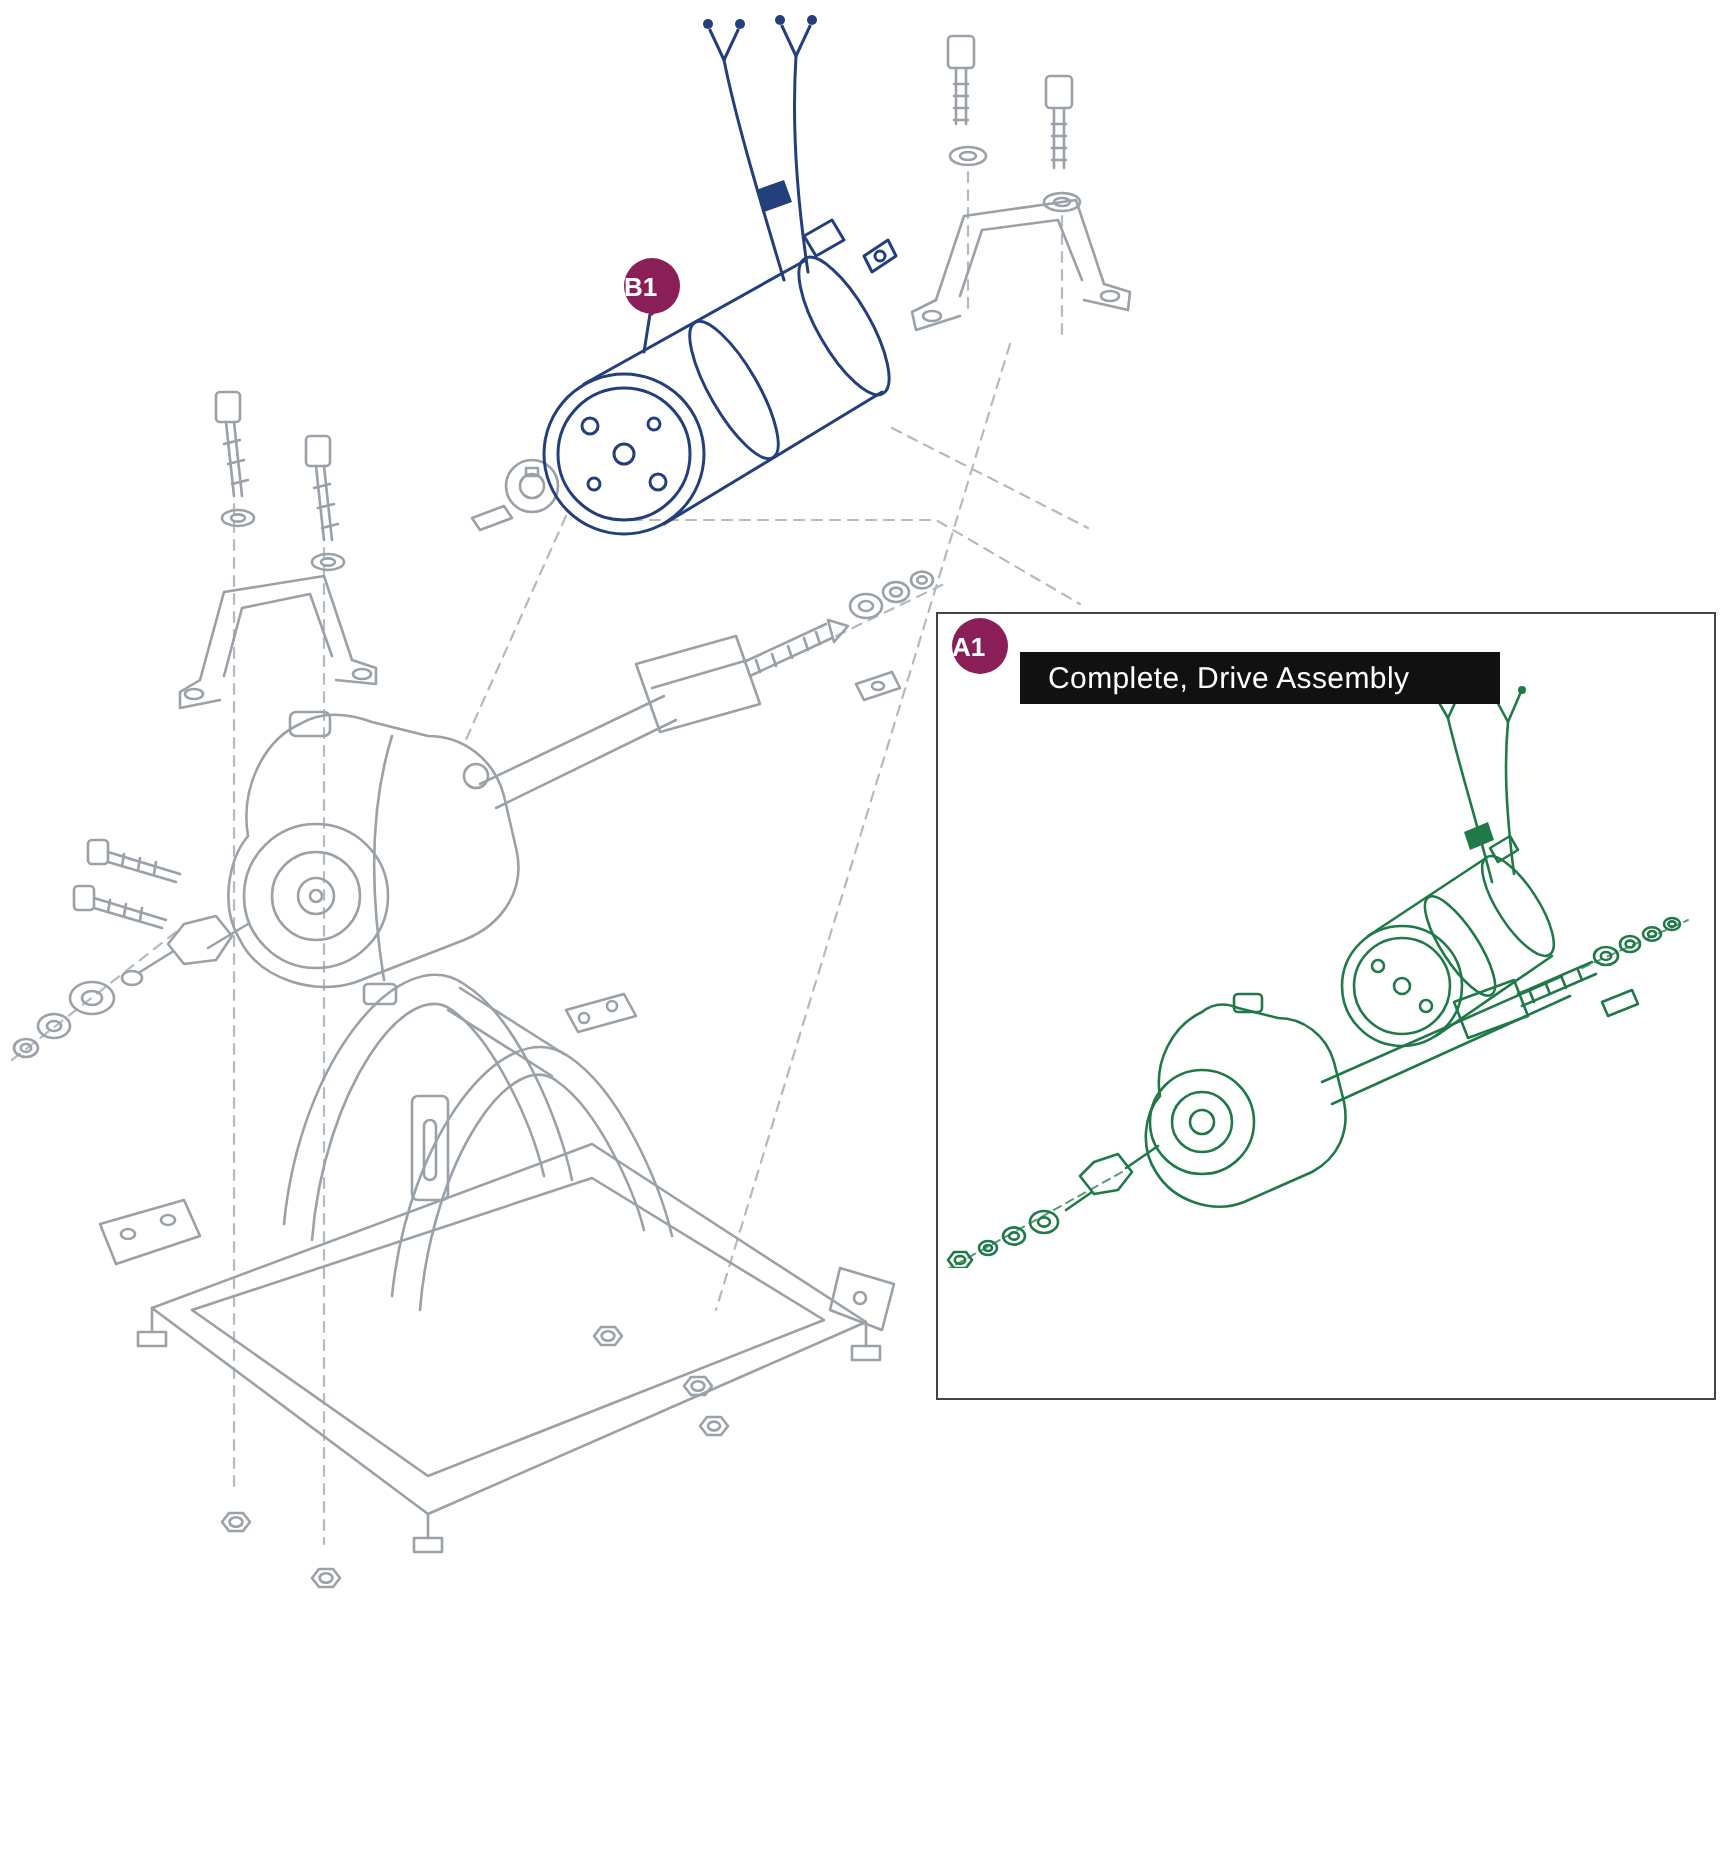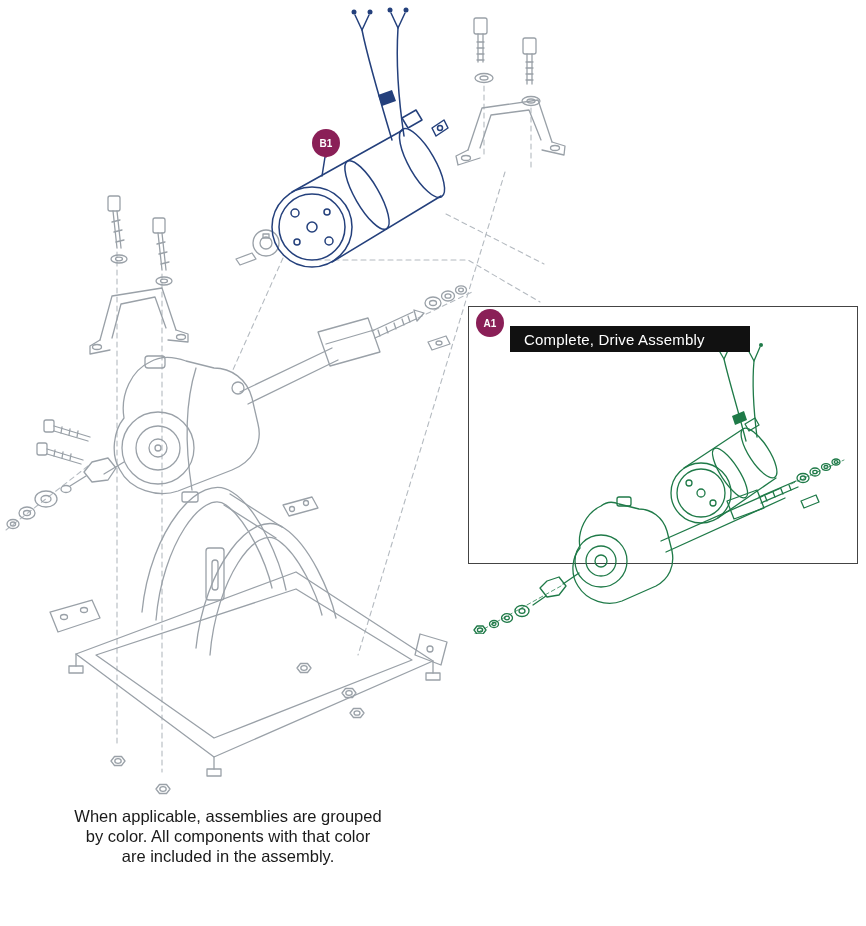--- a/index.html
+++ b/index.html
@@ -19,31 +19,31 @@
   .dash  * { fill:none; stroke:var(--dash-line); stroke-width:1.1; stroke-dasharray:5 4; }
   .gdash * { fill:none; stroke:var(--inset-assembly); stroke-width:1; stroke-dasharray:4 3; opacity:.75; }
   .navy .solid  { fill:var(--assembly-highlight); stroke:none; }
   .green .solid { fill:var(--inset-assembly); stroke:none; }
 
   .art { position:absolute; left:0; top:0; }
 
   .callout {
     position:absolute; width:28px; height:28px; border-radius:50%;
     background:var(--callout-bg); color:var(--callout-text);
-    display:flex; align-items:center; justify-content:center;
-    font-size:10px; font-weight:bold; z-index:5;
+    display:flex; align-items:center; 
+    font-size:13px; font-weight:bold; z-index:5;
   }
   .callout.b1 { left:312px; top:129px; }
   .callout.b1::after {
     content:""; position:absolute; bottom:-6px; left:9px;
     border:5px solid transparent; border-top-color:var(--callout-bg);
   }
 
   .inset {
-    position:absolute; left:468px; top:306px; width:390px; height:258px;
+    position:absolute; left:468px; top:306px; width:390px; height:394px;
     border:1.5px solid var(--inset-border); background:#fff; z-index:3;
   }
   .inset .callout.a1 { left:7px; top:2px; }
   .inset-header {
     position:absolute; left:41px; top:3px; height:26px; min-width:240px;
     background:var(--header-bg); color:var(--header-text);
     display:flex; align-items:center; padding:0 14px; font-size:15px;
     letter-spacing:.2px; z-index:4;margin-top:16px;
   }
   .inset-art { position:absolute; left:0; top:0; }
@@ -319,19 +319,14 @@
         <ellipse cx="38" cy="311" rx="5.5" ry="4.3"></ellipse>
           <ellipse cx="38" cy="311" rx="2.4" ry="1.8"></ellipse>
         <ellipse cx="25" cy="317" rx="4.5" ry="3.5"></ellipse>
           <ellipse cx="25" cy="317" rx="2" ry="1.5"></ellipse>
         <polygon points="5,323 8,319 14,319 17,323 14,327 8,327"></polygon>
         <ellipse cx="11" cy="323" rx="2.6" ry="2"></ellipse>
       </g>
     </svg>
   </div>
 
-  <div class="caption">
-    <div>When applicable, assemblies are grouped</div>
-    <div>by color. All components with that color</div>
-    <div>are included in the assembly.</div>
-  </div>
 
 </div>
 
 </body></html>

